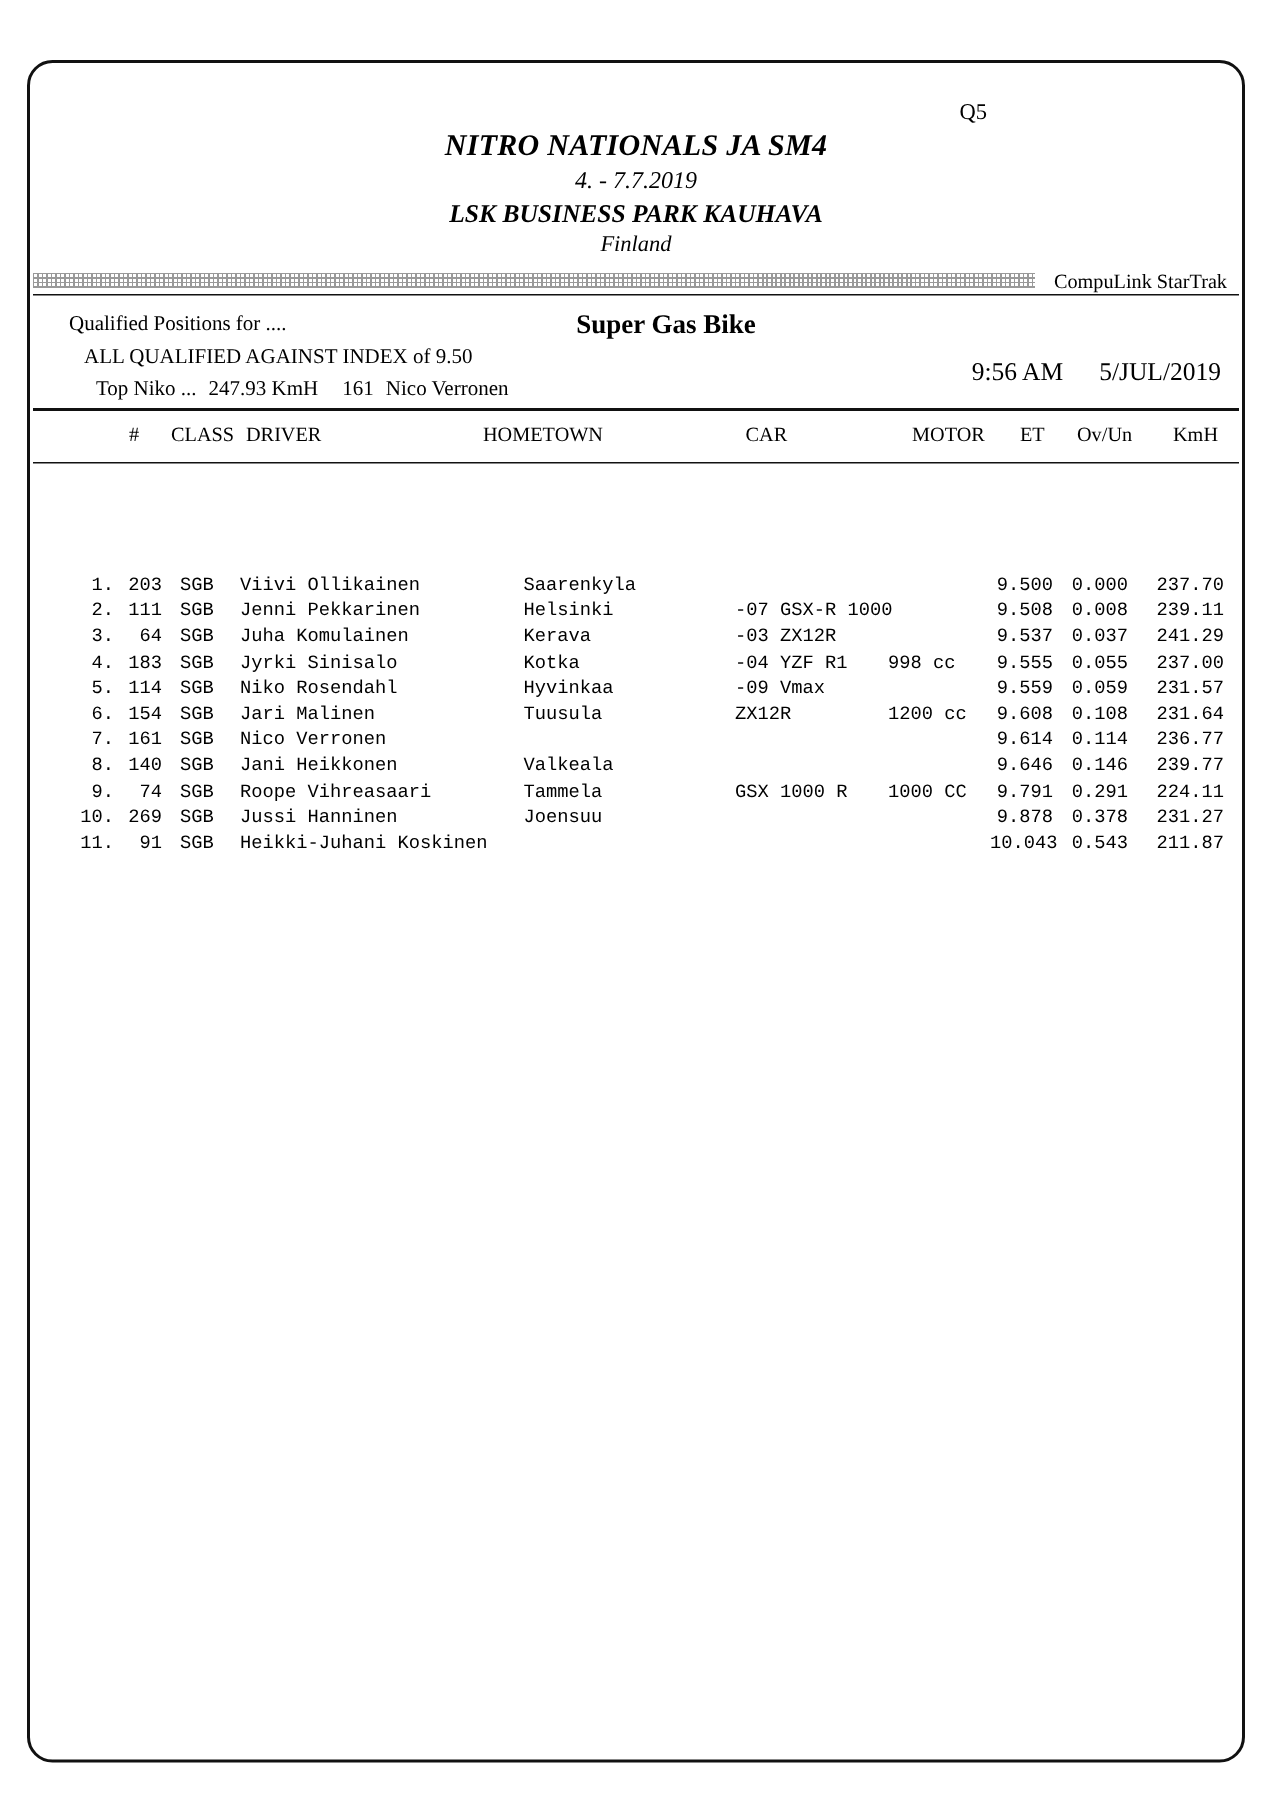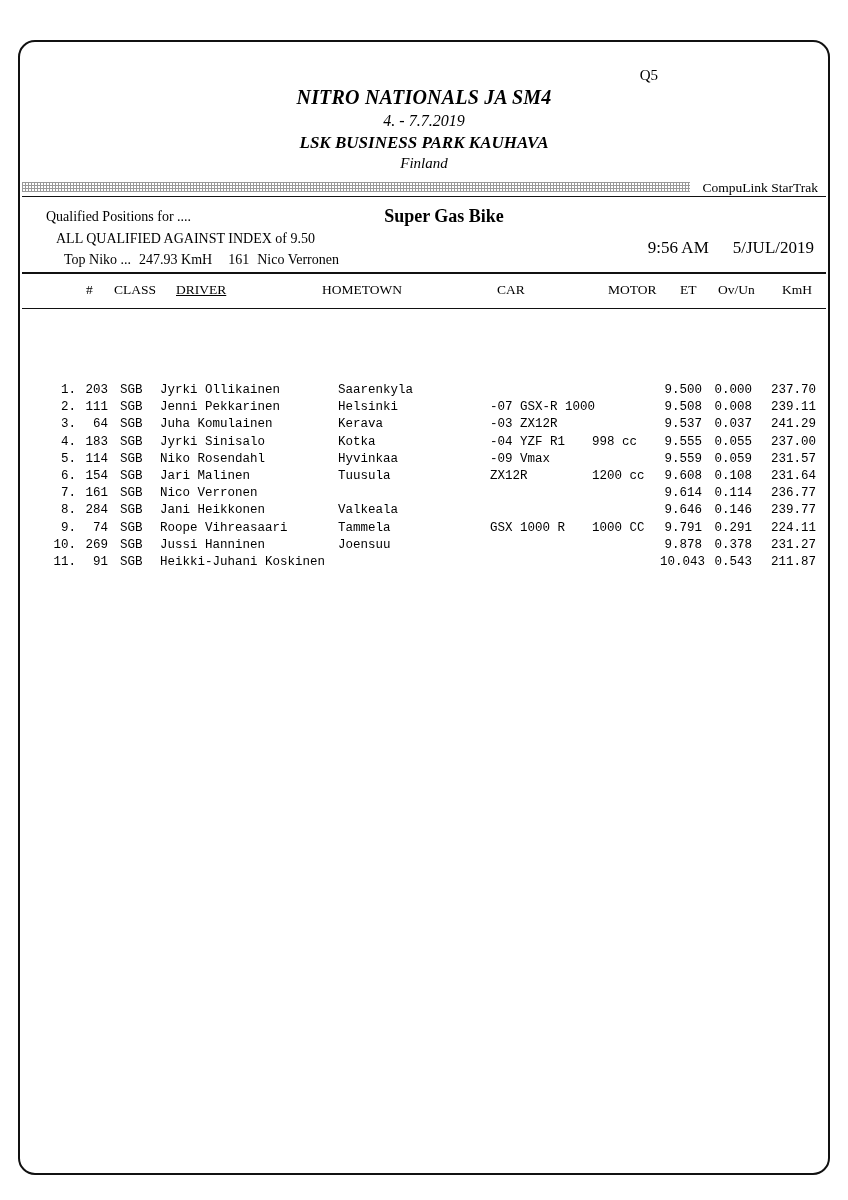--- a/index.html
+++ b/index.html
@@ -139,21 +139,21 @@
     left: 0; right: 0;
     top: 240px;
     height: 20px;
     font-size: 13.5px;
     font-family: "Liberation Serif", serif;
   }
   .colhead span { position: absolute; white-space: nowrap; }
 
   .ch-num      { left: 66px; }
   .ch-class    { left: 94px; }
-  .ch-driver   { left: 156px; text-decoration: underline; }
+  .ch-driver   { left: 144px; }
   .ch-hometown { left: 302px; }
   .ch-car      { left: 477px; }
   .ch-motor    { left: 588px; }
   .ch-et       { left: 660px; }
   .ch-ovun     { left: 698px; }
   .ch-kmh      { left: 762px; }
 
   
   .section-title {
     position: absolute;
@@ -177,21 +177,21 @@
     font-size: 12.5px;
     line-height: 17.2px;
   }
   .row { position: relative; height: 17.2px; }
   .row span { position: absolute; white-space: pre; }
 
   .c-pos   { left: 16px;  width: 40px; text-align: right; }
   .c-num   { left: 62px;  width: 26px; text-align: right; }
   .c-class { left: 100px; }
   .c-drv   { left: 140px; }
-  .c-home  { left: 318px; }
+  .c-home  { left: 329px; }
   .c-car   { left: 470px; }
   .c-motor { left: 572px; }
   .c-et    { left: 640px; width: 42px; text-align: right; }
   .c-ovun  { left: 690px; width: 42px; text-align: right; }
   .c-kmh   { left: 748px; width: 48px; text-align: right; }
 </style>
 </head>
 <body>
 
 <div class="page">
@@ -241,21 +241,21 @@
   </div>
 
   <div class="hr-thin" style="top:266px;"></div>
 
 
   <div class="results" id="results-body">
       <div class="row">
         <span class="c-pos">1.</span>
         <span class="c-num">203</span>
         <span class="c-class">SGB</span>
-        <span class="c-drv">Jyrki Ollikainen</span>
+        <span class="c-drv">Viivi Ollikainen</span>
         <span class="c-home">Saarenkyla</span>
         <span class="c-car"></span>
         <span class="c-motor"></span>
         <span class="c-et">9.500</span>
         <span class="c-ovun">0.000</span>
         <span class="c-kmh">237.70</span>
       </div>
       <div class="row">
         <span class="c-pos">2.</span>
         <span class="c-num">111</span>
@@ -323,21 +323,21 @@
         <span class="c-drv">Nico Verronen</span>
         <span class="c-home"></span>
         <span class="c-car"></span>
         <span class="c-motor"></span>
         <span class="c-et">9.614</span>
         <span class="c-ovun">0.114</span>
         <span class="c-kmh">236.77</span>
       </div>
       <div class="row">
         <span class="c-pos">8.</span>
-        <span class="c-num">284</span>
+        <span class="c-num">140</span>
         <span class="c-class">SGB</span>
         <span class="c-drv">Jani Heikkonen</span>
         <span class="c-home">Valkeala</span>
         <span class="c-car"></span>
         <span class="c-motor"></span>
         <span class="c-et">9.646</span>
         <span class="c-ovun">0.146</span>
         <span class="c-kmh">239.77</span>
       </div>
       <div class="row">

